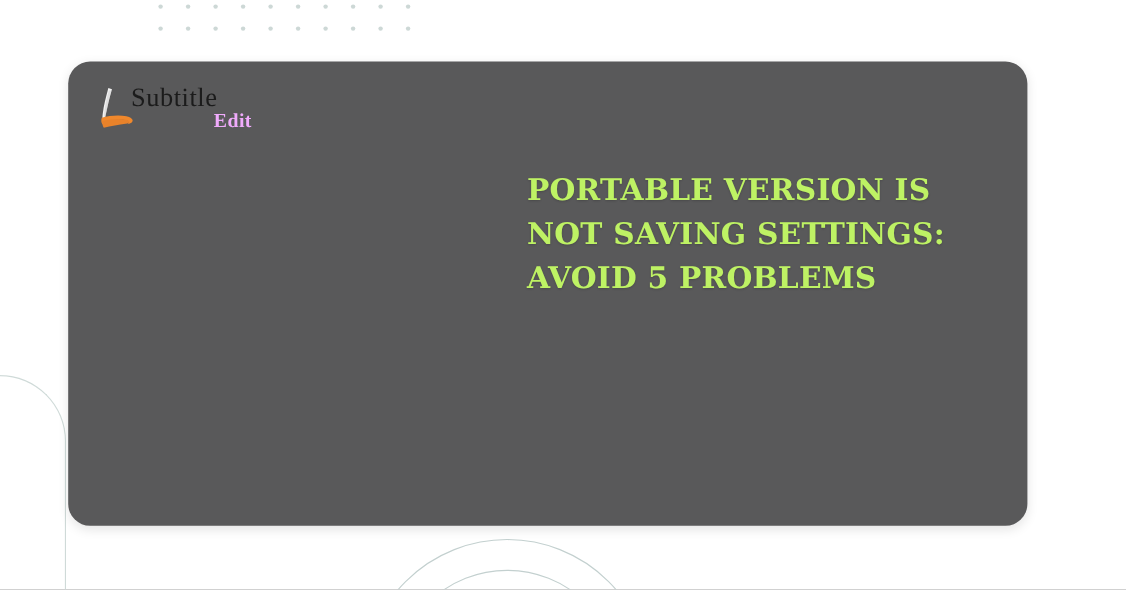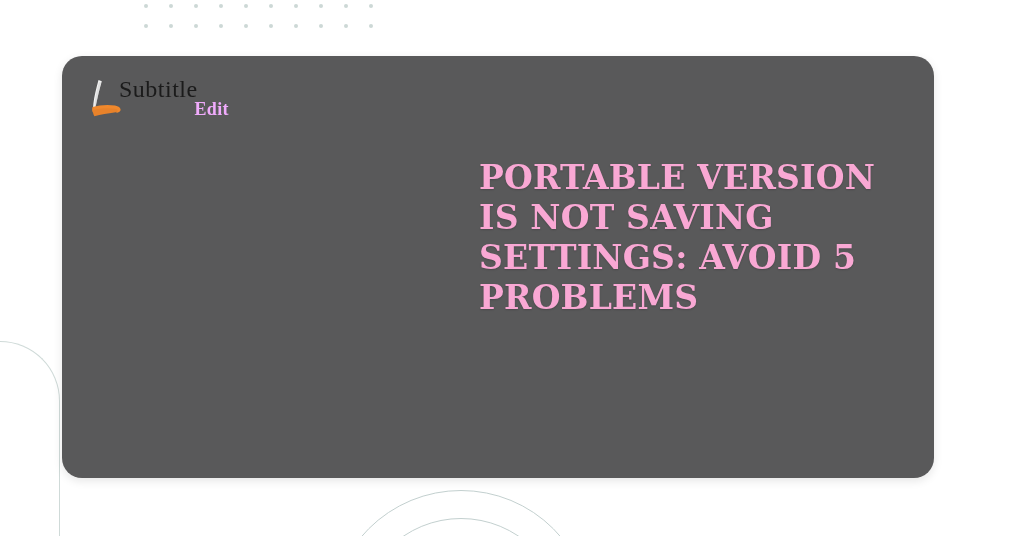--- a/index.html
+++ b/index.html
@@ -134,24 +134,24 @@
   }
 
   
   .headline {
     position: absolute;
     left: 417px;
     top: 80px;
     width: 410px;
     font-family: "DejaVu Serif", "Liberation Serif", serif;
     font-weight: 700;
-    font-size: 33px;
+    font-size: 27px;
     line-height: 40px;
     letter-spacing: 0.2px;
-    color: #f9a8d4;
+    color: #bef264;
     text-transform: uppercase;
     text-shadow: 0 1px 2px rgba(0,0,0,0.18);
   }
 
   
   .footer-url {
     position: absolute;
     right: 67px;
     top: 362px;
     font-family: "Liberation Sans", sans-serif;

